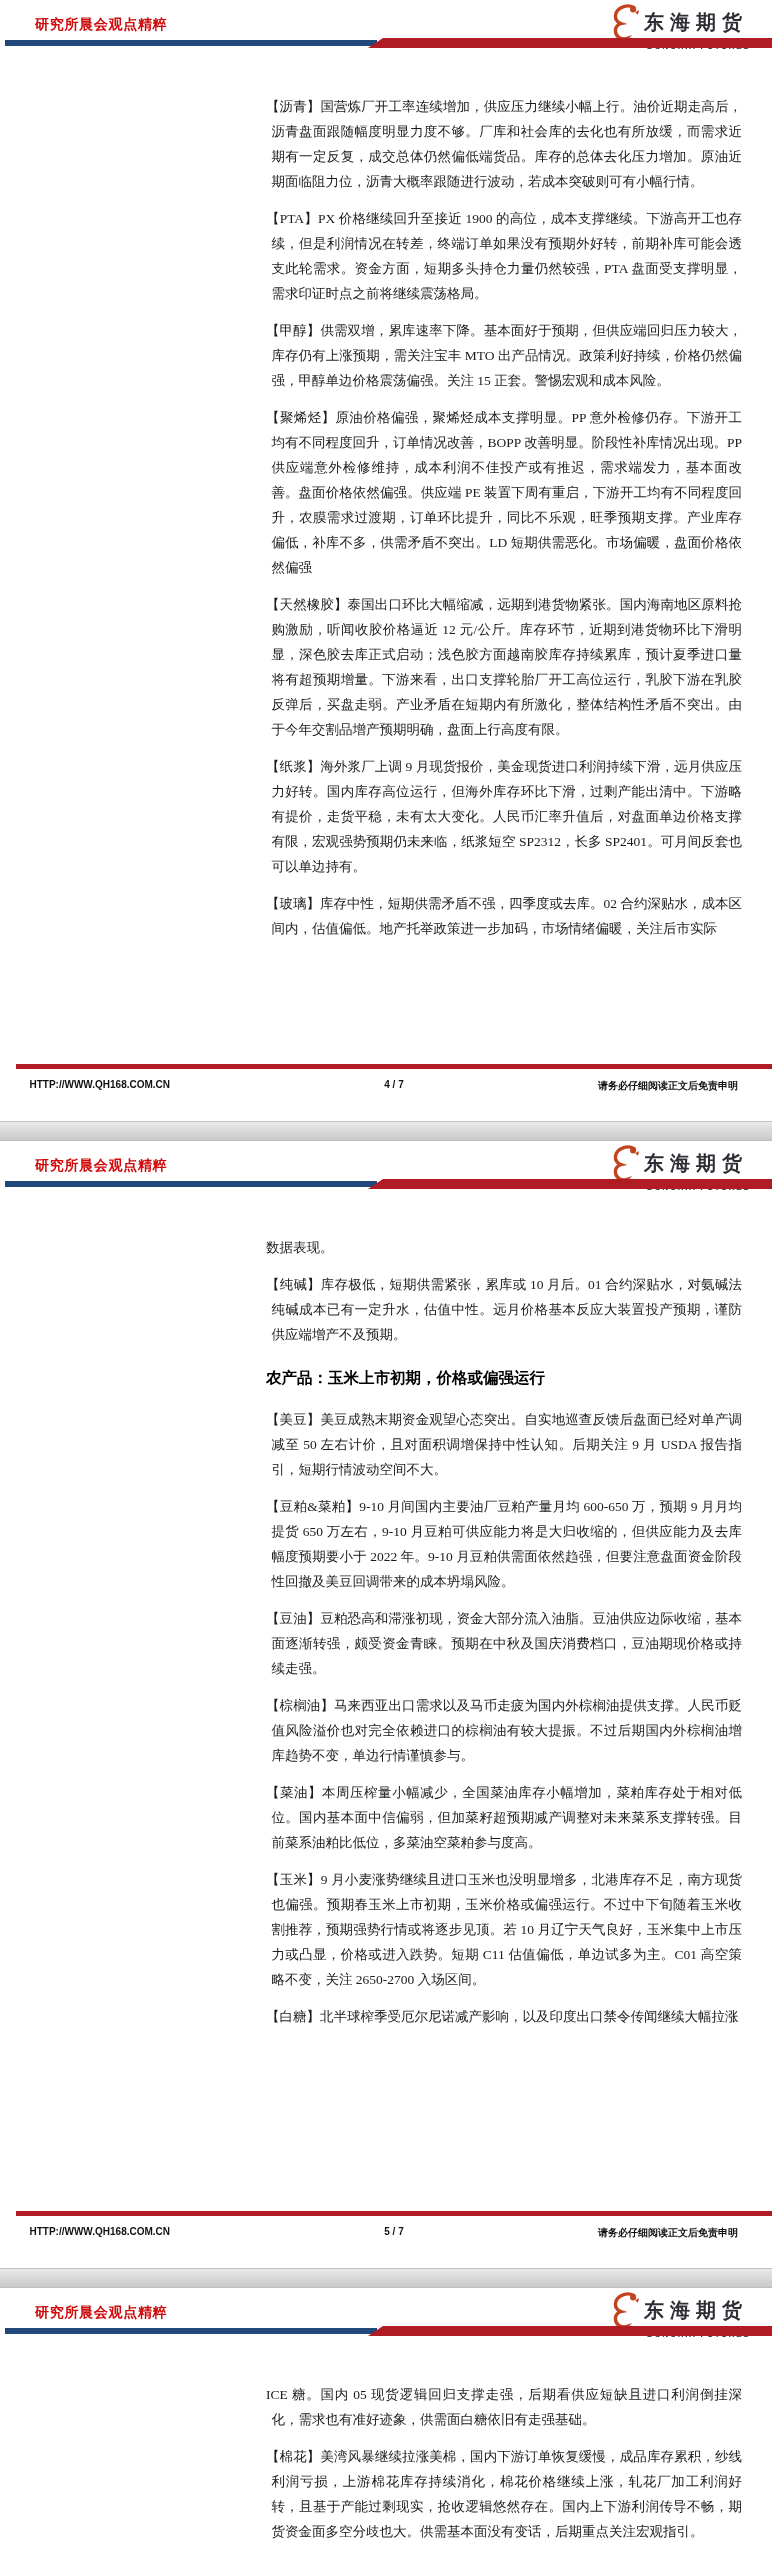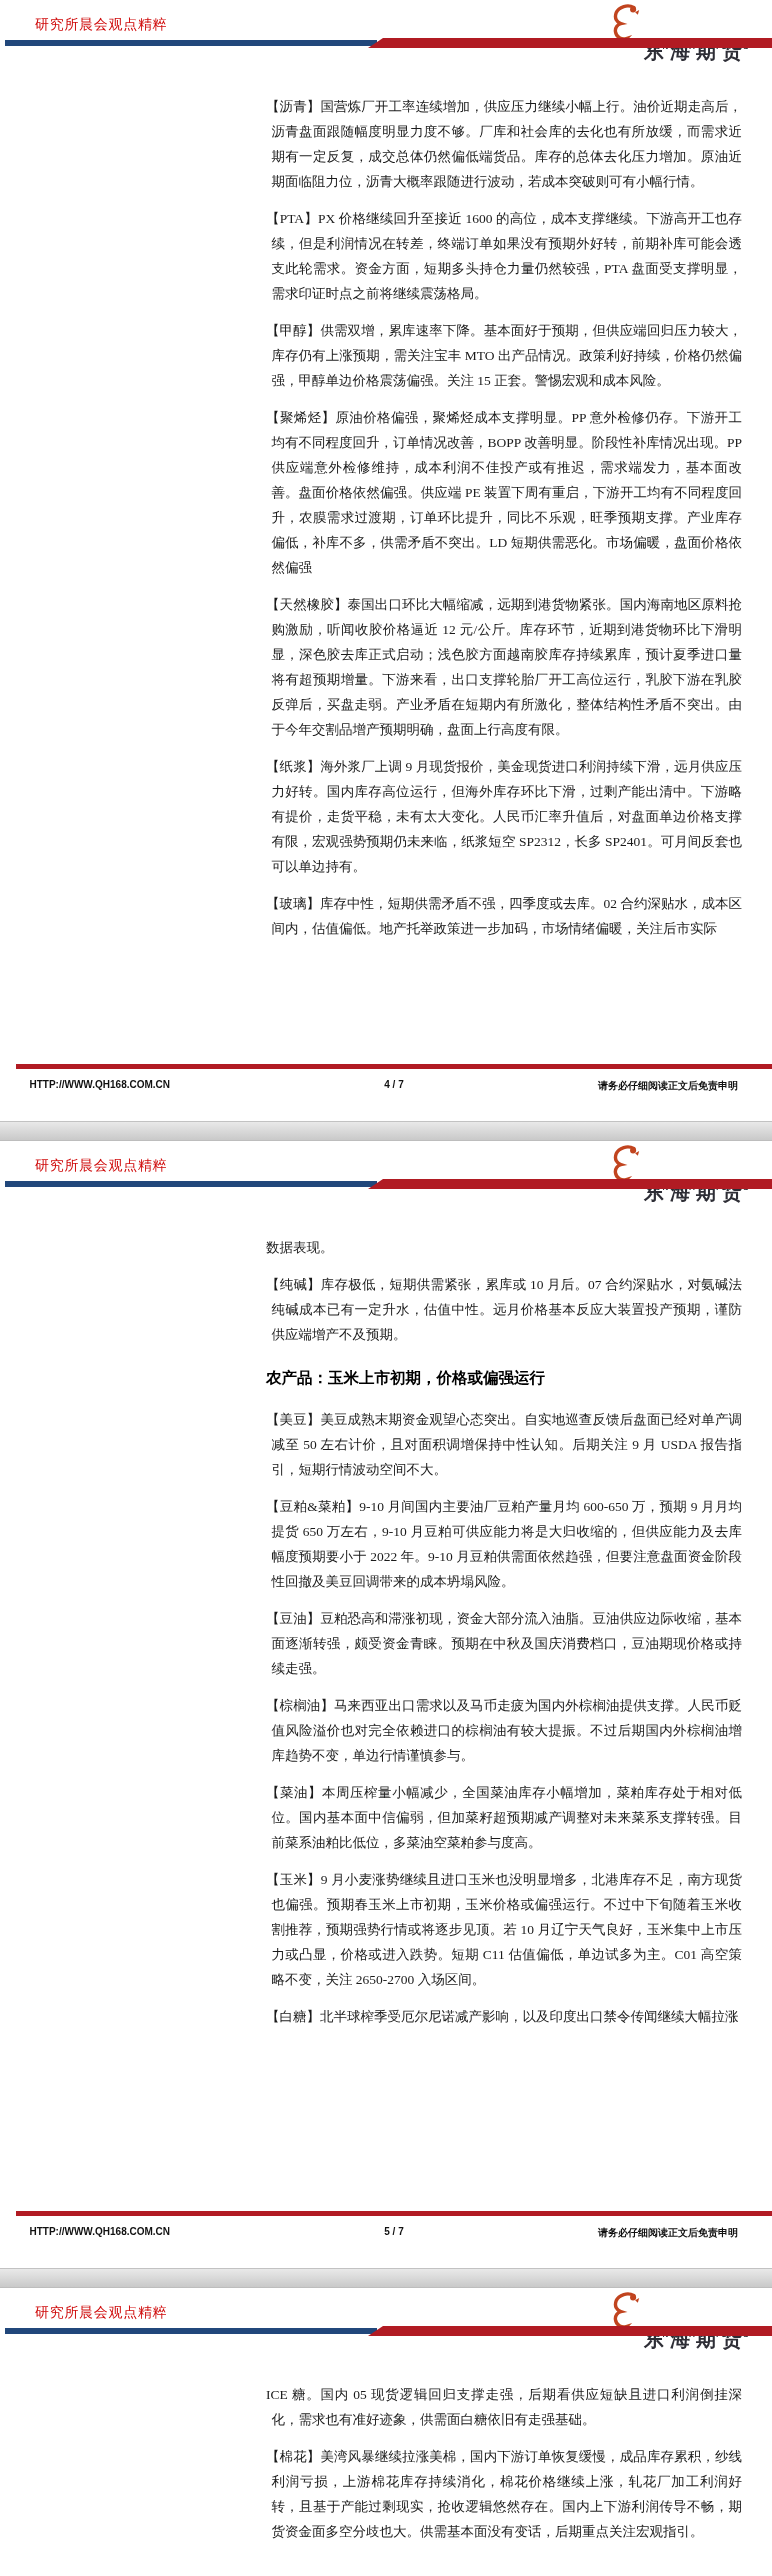--- a/index.html
+++ b/index.html
@@ -17,29 +17,29 @@
   
   .page{position:relative;background:#fff;overflow:hidden;width:772px;}
   .page-a{height:1121px;}
   .page-b{height:1127px;}
   .page-c{height:288px;}
   .page-gap{height:20px;background:linear-gradient(#e9e9e9,#c9c9c9);border-top:0.7px solid #c2c2c2;border-bottom:0.7px solid #bdbdbd;}
 
   
   .page-header{position:absolute;top:0;left:0;right:0;height:94px;}
   .ph-title{position:absolute;left:35px;top:16px;font-family:"Liberation Sans","DejaVu Sans",sans-serif;
-            font-weight:normal;font-size:14px;letter-spacing:0.7px;color:var(--title-red);}
+            font-weight:bold;font-size:14px;letter-spacing:0.7px;color:var(--title-red);}
   .hbar{position:absolute;top:38px;left:0;right:0;height:10px;z-index:2;}
   .hbar-blue{position:absolute;left:5.4px;top:2px;width:372px;height:6px;background:var(--bar-blue);}
   .hbar-red{position:absolute;left:368px;right:0;top:0;height:10px;background:var(--bar-red);
             clip-path:polygon(15px 0,100% 0,100% 100%,0 100%);}
   .brand-logo{position:absolute;right:4px;top:4px;width:156px;height:49px;z-index:1;}
   .seahorse{position:absolute;left:0;top:0;width:30px;height:42px;}
   .logo-cn{position:absolute;left:32px;top:5.4px;width:123px;font-size:20px;font-weight:bold;
-           letter-spacing:6px;color:var(--logo-dark);font-family:"Liberation Serif","DejaVu Serif",serif;white-space:nowrap;margin-top:29px;}
+           letter-spacing:6px;color:var(--logo-dark);font-family:"Liberation Serif","DejaVu Serif",serif;white-space:nowrap;}
   .logo-en{position:absolute;left:35px;top:38px;font-size:8px;font-weight:bold;letter-spacing:1.7px;
            color:var(--logo-dark);font-family:"Liberation Sans","DejaVu Sans",sans-serif;white-space:nowrap;}
 
   
   .content{position:absolute;top:94px;left:266px;width:480px;}
   .para{font-size:13.5px;line-height:25px;margin:0 4px 12px 0;padding-left:5.4px;text-indent:-5.4px;
         text-align:justify;color:var(--text);}
   .section-heading{font-size:15.5px;line-height:23px;margin:19px 0 17.5px 0;font-weight:bold;color:#000;
         font-family:"Liberation Sans","DejaVu Sans",sans-serif;}
 
@@ -67,21 +67,21 @@
         <div class="logo-cn">东海期货</div>
         <div class="logo-en">DONGHAI FUTURES</div>
       </div>
       <div class="hbar">
         <div class="hbar-blue"></div>
         <div class="hbar-red"></div>
       </div>
     </header>
     <main class="content">
           <p class="para">【沥青】国营炼厂开工率连续增加，供应压力继续小幅上行。油价近期走高后，沥青盘面跟随幅度明显力度不够。厂库和社会库的去化也有所放缓，而需求近期有一定反复，成交总体仍然偏低端货品。库存的总体去化压力增加。原油近期面临阻力位，沥青大概率跟随进行波动，若成本突破则可有小幅行情。</p>
-          <p class="para">【PTA】PX 价格继续回升至接近 1600 的高位，成本支撑继续。下游高开工也存续，但是利润情况在转差，终端订单如果没有预期外好转，前期补库可能会透支此轮需求。资金方面，短期多头持仓力量仍然较强，PTA 盘面受支撑明显，需求印证时点之前将继续震荡格局。</p>
+          <p class="para">【PTA】PX 价格继续回升至接近 1900 的高位，成本支撑继续。下游高开工也存续，但是利润情况在转差，终端订单如果没有预期外好转，前期补库可能会透支此轮需求。资金方面，短期多头持仓力量仍然较强，PTA 盘面受支撑明显，需求印证时点之前将继续震荡格局。</p>
           <p class="para">【甲醇】供需双增，累库速率下降。基本面好于预期，但供应端回归压力较大，库存仍有上涨预期，需关注宝丰 MTO 出产品情况。政策利好持续，价格仍然偏强，甲醇单边价格震荡偏强。关注 15 正套。警惕宏观和成本风险。</p>
           <p class="para">【聚烯烃】原油价格偏强，聚烯烃成本支撑明显。PP 意外检修仍存。下游开工均有不同程度回升，订单情况改善，BOPP 改善明显。阶段性补库情况出现。PP 供应端意外检修维持，成本利润不佳投产或有推迟，需求端发力，基本面改善。盘面价格依然偏强。供应端 PE 装置下周有重启，下游开工均有不同程度回升，农膜需求过渡期，订单环比提升，同比不乐观，旺季预期支撑。产业库存偏低，补库不多，供需矛盾不突出。LD 短期供需恶化。市场偏暖，盘面价格依然偏强</p>
           <p class="para">【天然橡胶】泰国出口环比大幅缩减，远期到港货物紧张。国内海南地区原料抢购激励，听闻收胶价格逼近 12 元/公斤。库存环节，近期到港货物环比下滑明显，深色胶去库正式启动；浅色胶方面越南胶库存持续累库，预计夏季进口量将有超预期增量。下游来看，出口支撑轮胎厂开工高位运行，乳胶下游在乳胶反弹后，买盘走弱。产业矛盾在短期内有所激化，整体结构性矛盾不突出。由于今年交割品增产预期明确，盘面上行高度有限。</p>
           <p class="para">【纸浆】海外浆厂上调 9 月现货报价，美金现货进口利润持续下滑，远月供应压力好转。国内库存高位运行，但海外库存环比下滑，过剩产能出清中。下游略有提价，走货平稳，未有太大变化。人民币汇率升值后，对盘面单边价格支撑有限，宏观强势预期仍未来临，纸浆短空 SP2312，长多 SP2401。可月间反套也可以单边持有。</p>
           <p class="para">【玻璃】库存中性，短期供需矛盾不强，四季度或去库。02 合约深贴水，成本区间内，估值偏低。地产托举政策进一步加码，市场情绪偏暖，关注后市实际</p>
         </main>
     <footer class="page-footer">
       <div class="footer-bar"></div>
       <div class="footer-row">
         <span class="f-url">HTTP://WWW.QH168.COM.CN</span>
@@ -103,21 +103,21 @@
         <div class="logo-cn">东海期货</div>
         <div class="logo-en">DONGHAI FUTURES</div>
       </div>
       <div class="hbar">
         <div class="hbar-blue"></div>
         <div class="hbar-red"></div>
       </div>
     </header>
     <main class="content">
           <p class="para">数据表现。</p>
-          <p class="para">【纯碱】库存极低，短期供需紧张，累库或 10 月后。07 合约深贴水，对氨碱法纯碱成本已有一定升水，估值中性。远月价格基本反应大装置投产预期，谨防供应端增产不及预期。</p>
+          <p class="para">【纯碱】库存极低，短期供需紧张，累库或 10 月后。01 合约深贴水，对氨碱法纯碱成本已有一定升水，估值中性。远月价格基本反应大装置投产预期，谨防供应端增产不及预期。</p>
           <h2 class="section-heading">农产品：玉米上市初期，价格或偏强运行</h2>
           <p class="para">【美豆】美豆成熟末期资金观望心态突出。自实地巡查反馈后盘面已经对单产调减至 50 左右计价，且对面积调增保持中性认知。后期关注 9 月 USDA 报告指引，短期行情波动空间不大。</p>
           <p class="para">【豆粕&amp;菜粕】9-10 月间国内主要油厂豆粕产量月均 600-650 万，预期 9 月月均提货 650 万左右，9-10 月豆粕可供应能力将是大归收缩的，但供应能力及去库幅度预期要小于 2022 年。9-10 月豆粕供需面依然趋强，但要注意盘面资金阶段性回撤及美豆回调带来的成本坍塌风险。</p>
           <p class="para">【豆油】豆粕恐高和滞涨初现，资金大部分流入油脂。豆油供应边际收缩，基本面逐渐转强，颇受资金青睐。预期在中秋及国庆消费档口，豆油期现价格或持续走强。</p>
           <p class="para">【棕榈油】马来西亚出口需求以及马币走疲为国内外棕榈油提供支撑。人民币贬值风险溢价也对完全依赖进口的棕榈油有较大提振。不过后期国内外棕榈油增库趋势不变，单边行情谨慎参与。</p>
           <p class="para">【菜油】本周压榨量小幅减少，全国菜油库存小幅增加，菜粕库存处于相对低位。国内基本面中信偏弱，但加菜籽超预期减产调整对未来菜系支撑转强。目前菜系油粕比低位，多菜油空菜粕参与度高。</p>
           <p class="para">【玉米】9 月小麦涨势继续且进口玉米也没明显增多，北港库存不足，南方现货也偏强。预期春玉米上市初期，玉米价格或偏强运行。不过中下旬随着玉米收割推荐，预期强势行情或将逐步见顶。若 10 月辽宁天气良好，玉米集中上市压力或凸显，价格或进入跌势。短期 C11 估值偏低，单边试多为主。C01 高空策略不变，关注 2650-2700 入场区间。</p>
           <p class="para">【白糖】北半球榨季受厄尔尼诺减产影响，以及印度出口禁令传闻继续大幅拉涨</p>
         </main>
     <footer class="page-footer">

